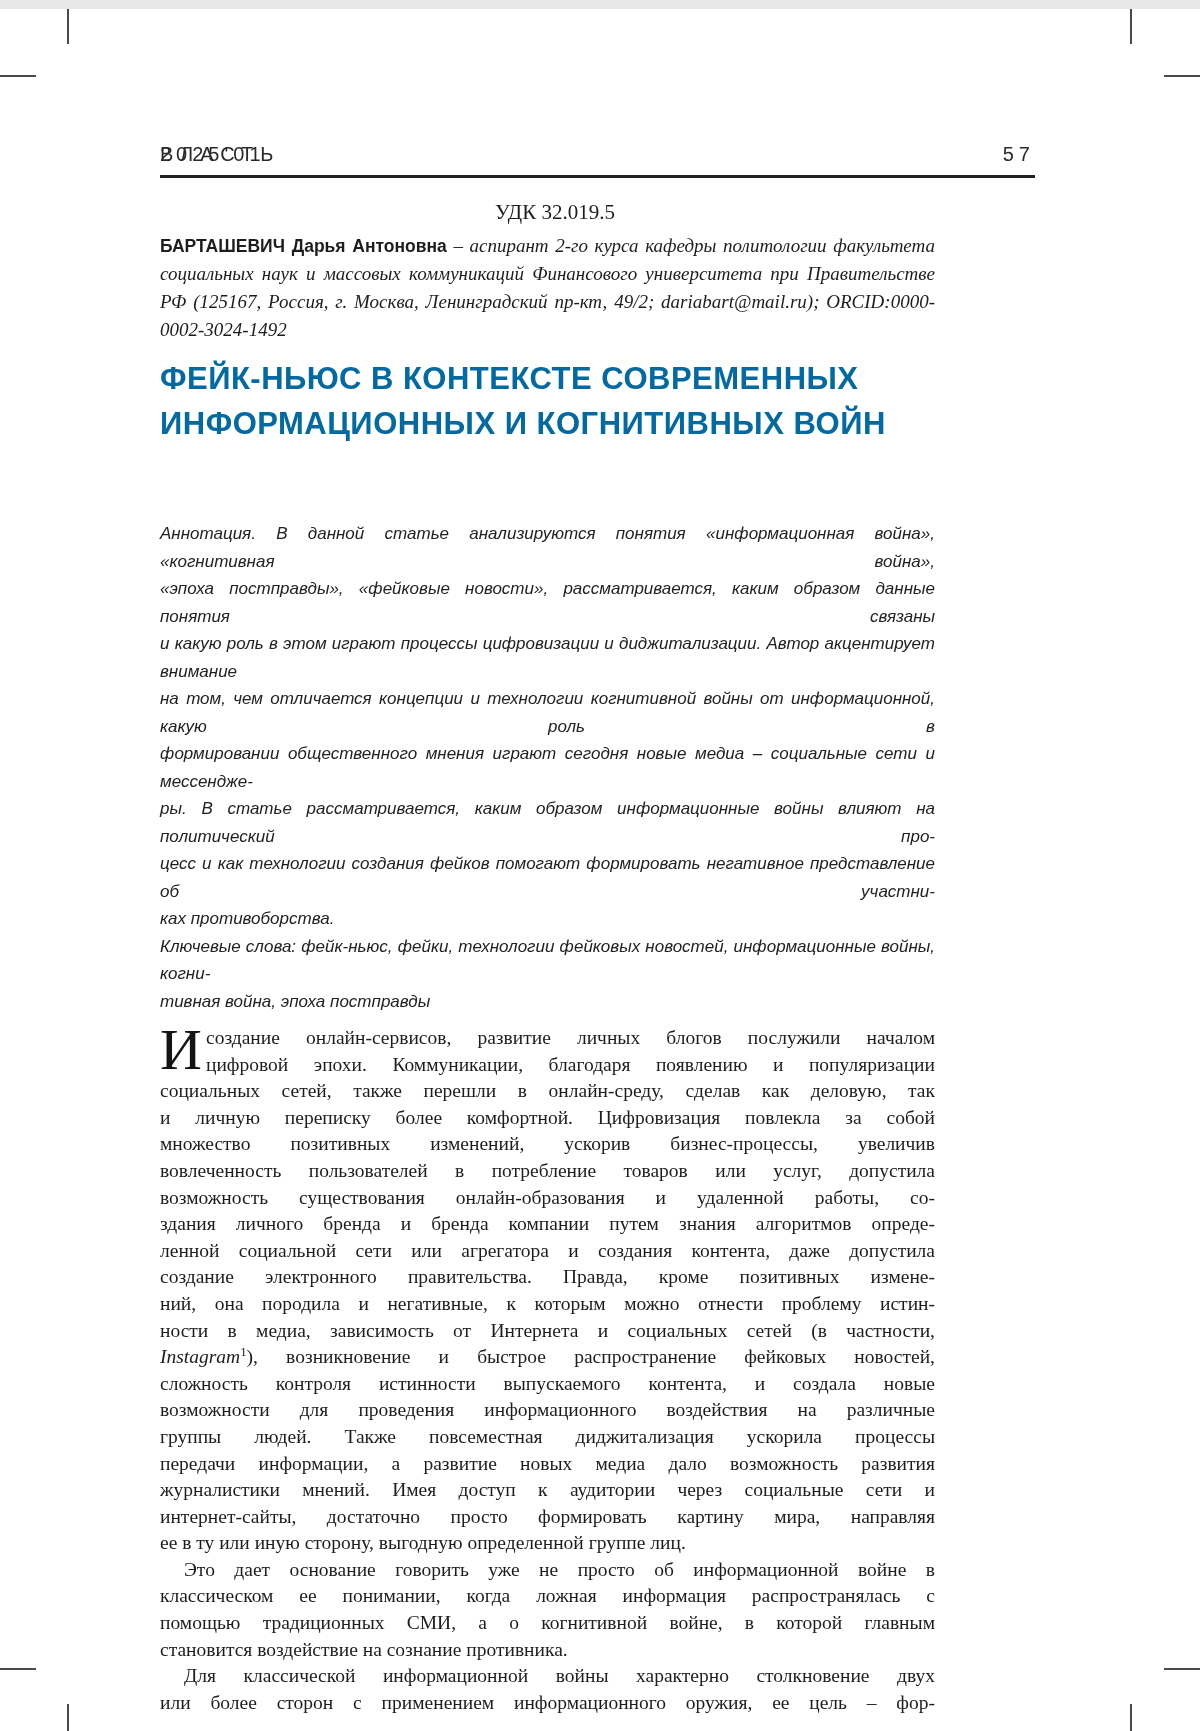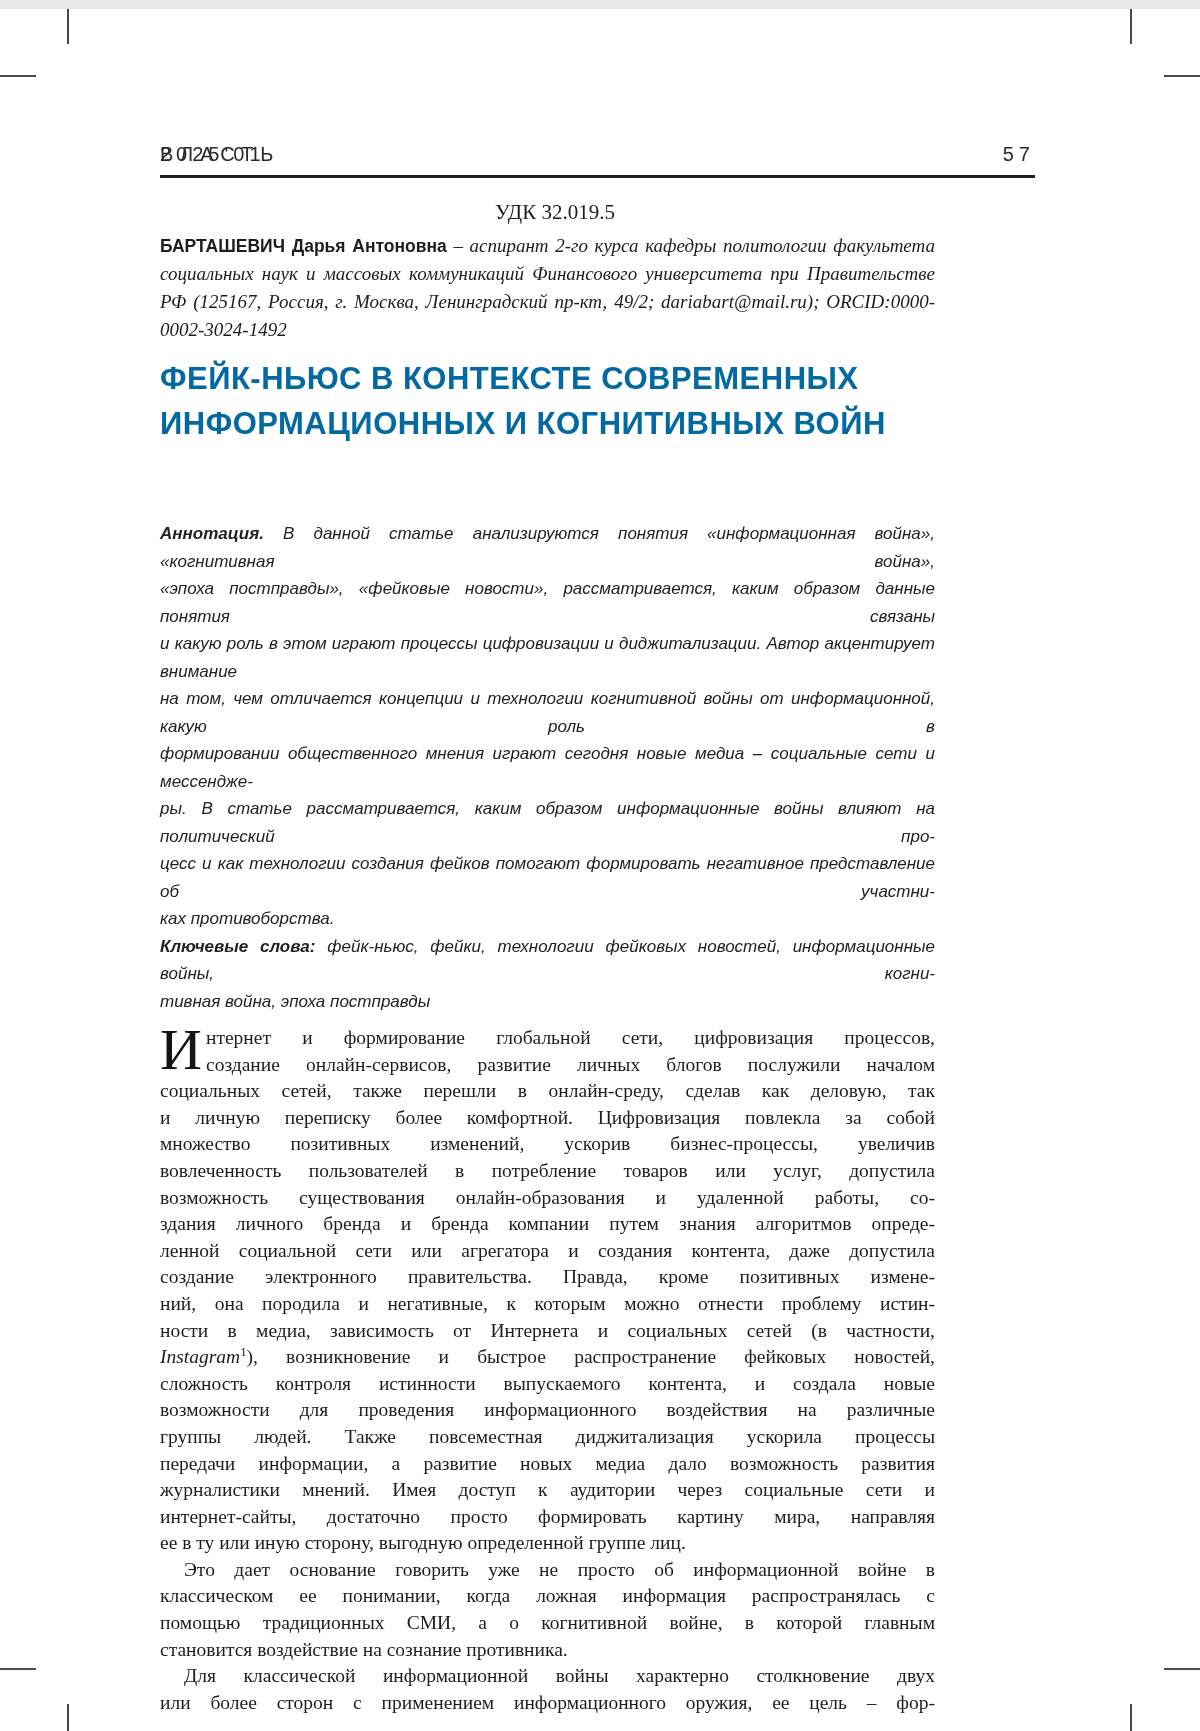--- a/index.html
+++ b/index.html
@@ -29,21 +29,21 @@
 
   .author{margin:7px 0 0;font-style:italic;font-size:19px;line-height:28px;text-align:justify;}
   .author-name{font-family:"Liberation Sans", sans-serif;font-style:normal;font-weight:700;font-size:17.5px;}
 
   .title{margin:12px 0 0;font-family:"Liberation Sans", sans-serif;font-weight:700;
          font-size:31px;line-height:45px;letter-spacing:.5px;color:#0369a1;}
 
   .ann{margin-top:74px;font-family:"Liberation Sans", sans-serif;font-style:italic;
        font-size:17px;line-height:27.5px;color:#222;}
   .kw{margin-top:0;}
-  .st-bold{font-weight:700;}
+  .st-bold{font-weight:400;}
   .st-italic{font-style:italic;}
 
   .tline{text-align:justify;text-align-last:justify;}
   .lastline{text-align-last:left;}
   sup{font-size:66%;line-height:0;}
 
   .body-p{font-size:19.5px;line-height:26.6px;}
   .p-first{margin-top:10px;}
   .indent-first > .tline:first-child{text-indent:24px;}
   .dropcap{float:left;width:46px;height:50px;font-size:58px;line-height:50px;color:#141414;}
@@ -89,22 +89,22 @@
         <div class="tline"><span>цесс и как технологии создания фейков помогают формировать негативное представление об участни-</span></div>
         <div class="tline lastline"><span>ках противоборства.</span></div>
       </div>
     <div class="ann kw">
         <div class="tline"><span class="st-bold">Ключевые слова:</span><span> фейк-ньюс, фейки, технологии фейковых новостей, информационные войны, когни-</span></div>
         <div class="tline lastline"><span>тивная война, эпоха постправды</span></div>
       </div>
 
     <div class="body-p p-first">
       <div class="dropcap">И</div>
-    <div class="tline"><span>нтернет и формирование глобальной сети, цифровизация процессов,</span></div>
         <div class="tline"><span>создание онлайн-сервисов, развитие личных блогов послужили началом</span></div>
+        <div class="tline"><span>цифровой эпохи. Коммуникации, благодаря появлению и популяризации</span></div>
         <div class="tline"><span>социальных сетей, также перешли в онлайн-среду, сделав как деловую, так</span></div>
         <div class="tline"><span>и личную переписку более комфортной. Цифровизация повлекла за собой</span></div>
         <div class="tline"><span>множество позитивных изменений, ускорив бизнес-процессы, увеличив</span></div>
         <div class="tline"><span>вовлеченность пользователей в потребление товаров или услуг, допустила</span></div>
         <div class="tline"><span>возможность существования онлайн-образования и удаленной работы, со-</span></div>
         <div class="tline"><span>здания личного бренда и бренда компании путем знания алгоритмов опреде-</span></div>
         <div class="tline"><span>ленной социальной сети или агрегатора и создания контента, даже допустила</span></div>
         <div class="tline"><span>создание электронного правительства. Правда, кроме позитивных измене-</span></div>
         <div class="tline"><span>ний, она породила и негативные, к которым можно отнести проблему истин-</span></div>
         <div class="tline"><span>ности в медиа, зависимость от Интернета и социальных сетей (в частности,</span></div>

